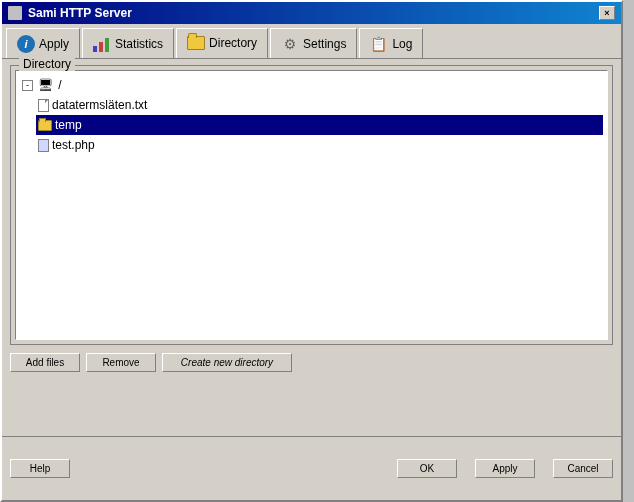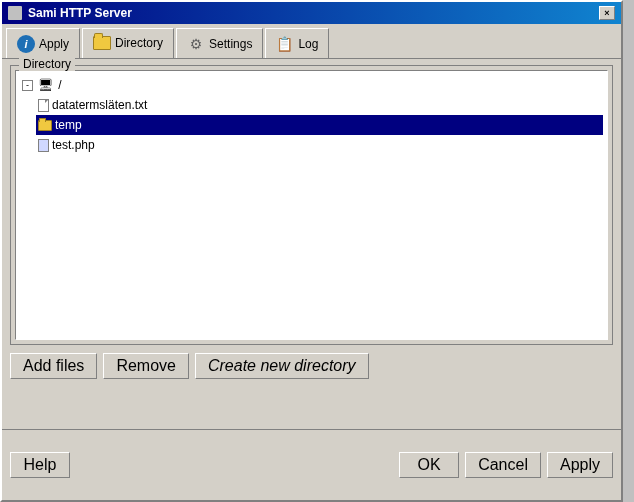--- a/index.html
+++ b/index.html
@@ -310,39 +310,39 @@
     }
 
     .btn {
       background: #d4d0c8;
       border: 1px solid;
       border-top-color: #ffffff;
       border-left-color: #ffffff;
       border-right-color: #808080;
       border-bottom-color: #808080;
       padding: 3px 12px;
-      font-size: 16px;
+      font-size: 10px;
       cursor: pointer;
       min-width: 70px;
       text-align: center;
     }
 
     .bottom-bar {
       display: flex;
       align-items: center;
       justify-content: space-between;
       padding: 22px 8px;
       border-top: 1px solid #808080;
       background: #d4d0c8;
       flex-shrink: 0;
     }
 
     .bottom-right {
       display: flex;
-      gap: 6px;
+      gap: 18px;
     }
 
     .btn-wide {
       min-width: 60px;
     }
   </style>
 </head>
 <body>
 
 <div class="window">
@@ -356,20 +356,30 @@
       <div class="title-bar-btn">×</div>
     </div>
   </div>
 
   <div class="tabs-bar">
     <div class="tab">
       <div class="tab-icon">
         <div class="icon-info">i</div>
       </div>
       <span>Apply</span>
+    </div>
+    <div class="tab">
+      <div class="tab-icon">
+        <div class="icon-stats">
+          <div class="bar"></div>
+          <div class="bar"></div>
+          <div class="bar"></div>
+        </div>
+      </div>
+      <span>Statistics</span>
     </div>
     <div class="tab active">
       <div class="tab-icon">
         <div class="icon-dir"></div>
       </div>
       <span>Directory</span>
     </div>
     <div class="tab">
       <div class="tab-icon">
         <span class="icon-settings">⚙</span>
@@ -422,17 +432,17 @@
       <button class="btn">Remove</button>
       <button class="btn" style="min-width: 130px; font-style: italic;">Create new directory</button>
     </div>
 
   </div>
 
   <div class="bottom-bar">
     <button class="btn btn-wide">Help</button>
     <div class="bottom-right">
       <button class="btn btn-wide">OK</button>
+      <button class="btn btn-wide">Apply</button>
       <button class="btn btn-wide">Cancel</button>
-      <button class="btn btn-wide">Apply</button>
     </div>
   </div>
 </div>
 
 </body></html>

